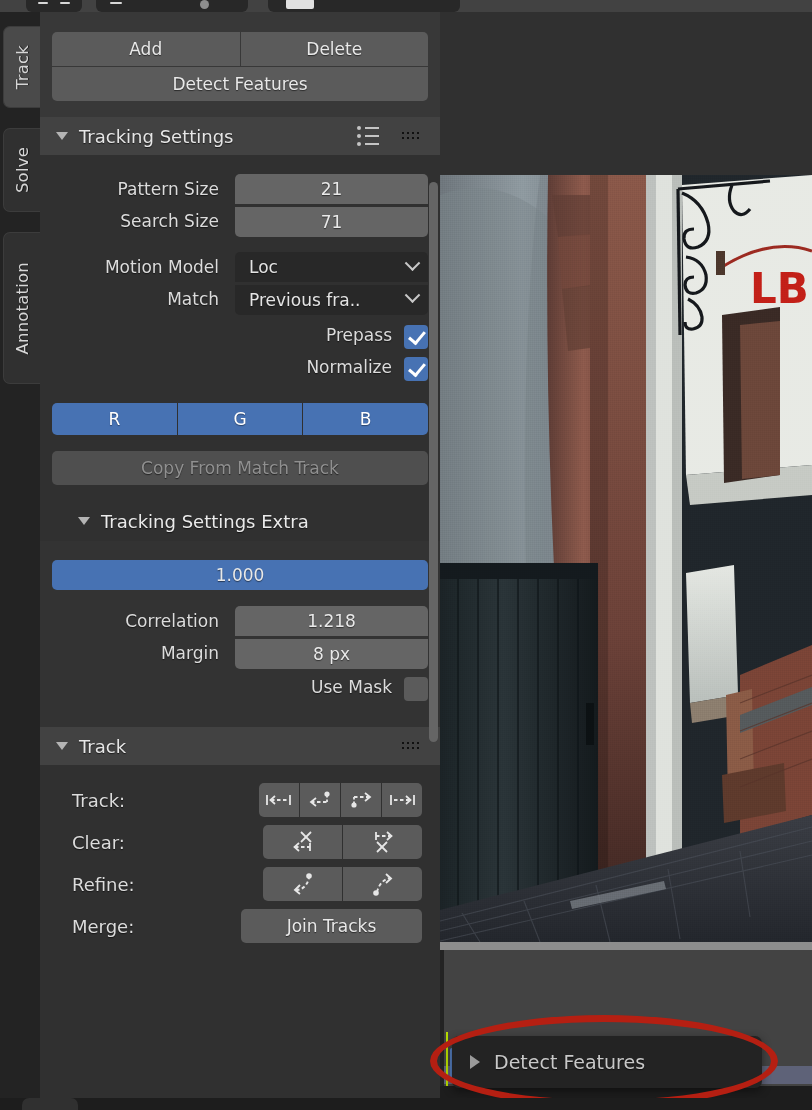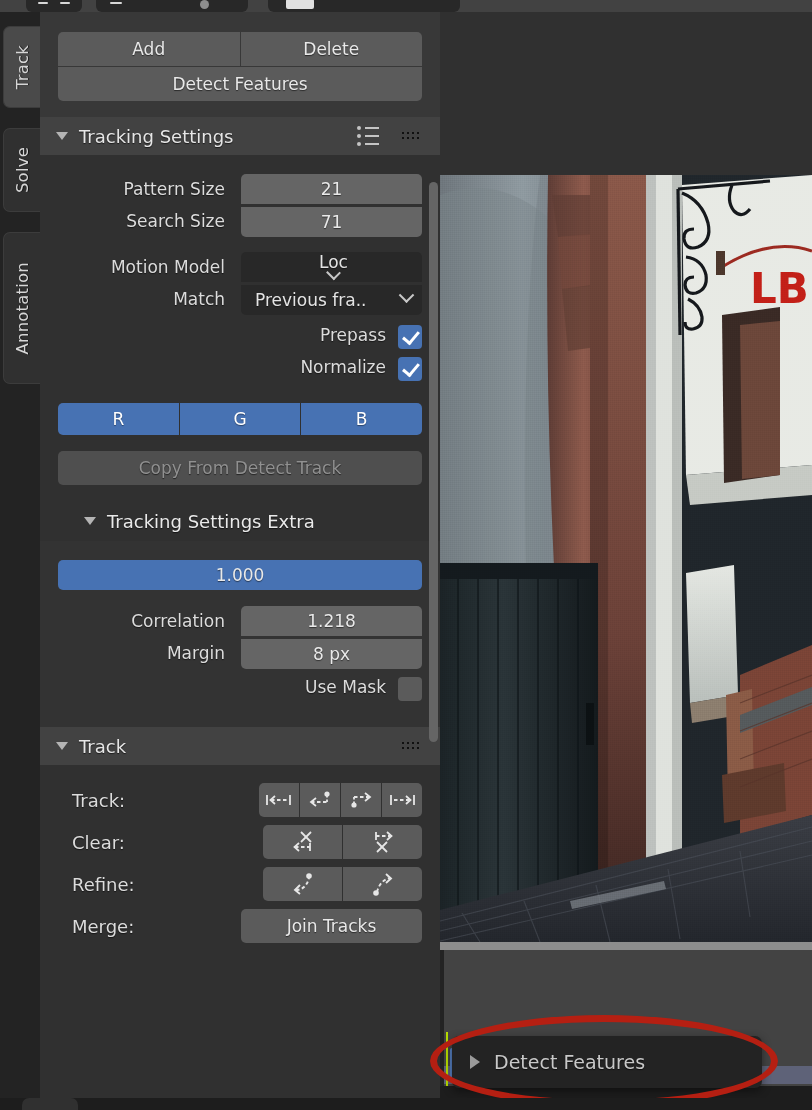--- a/index.html
+++ b/index.html
@@ -53,21 +53,21 @@
   .vtab.t-annot { top: 220px; height: 152px; }
 
   
   .props {
     position: absolute; left: 40px; top: 12px; width: 400px; height: 1098px;
     background: #303030;
     overflow: hidden;
   }
 
   
-  .panel-body { background: #303030; padding: 0 18px; }
+  .panel-body { background: #303030; padding: 0 12px; }
   .panel-head {
     height: 38px; background: #424242;
     display: flex; align-items: center; padding: 0 16px;
     color: #e6e6e6; font-size: 18px;
     text-shadow: 0 1px 1px rgba(0,0,0,.6);
     cursor: pointer;
   }
   .tri {
     width: 0; height: 0; margin-right: 11px;
     border-left: 6px solid transparent; border-right: 6px solid transparent;
@@ -116,21 +116,21 @@
   .fld.solo { border-radius: 5px; }
   .fld.slider {
     background: #4772b3; justify-content: center; position: relative; text-align: center;
   }
   .drop {
     flex: 1; height: 30px; background: #282828; color: #e4e4e4;
     display: flex; align-items: center; padding: 0 10px 0 14px;
     font-size: 17px; cursor: pointer; position: relative;
     text-shadow: 0 1px 1px rgba(0,0,0,.5);
   }
-  .drop.top { border-radius: 5px 5px 0 0; flex-direction: column; }
+  .drop.top { border-radius: 5px 5px 0 0; }
   .drop.bot { border-radius: 0 0 5px 5px; margin-top: 1px; }
   .drop .dv { flex: 1; }
   .chev {
     width: 11px; height: 11px; border-right: 2px solid #c8c8c8;
     border-bottom: 2px solid #c8c8c8; transform: rotate(45deg) translate(-3px,-3px);
   }
 
   
   .crow { display: flex; align-items: flex-start; justify-content: flex-end; height: 32px; }
   .crow .clbl {
@@ -369,21 +369,21 @@
       <div style="height:14px"></div>
 
       <div class="rgb">
         <div>R</div>
         <div>G</div>
         <div>B</div>
       </div>
 
       <div style="height:16px"></div>
 
-      <button class="btn disabled" style="width:100%;border-radius:5px;">Copy From Detect Track</button>
+      <button class="btn disabled" style="width:100%;border-radius:5px;">Copy From Match Track</button>
 
       <div style="height:16px"></div>
 
       <div class="sub-head" style="margin-left:-18px;margin-right:-18px;">
         <div class="tri"></div>
         <div>Tracking Settings Extra</div>
       </div>
     </div>
 
     <div class="panel-body" style="padding-top:18px;padding-bottom:18px;background:#333333;">

